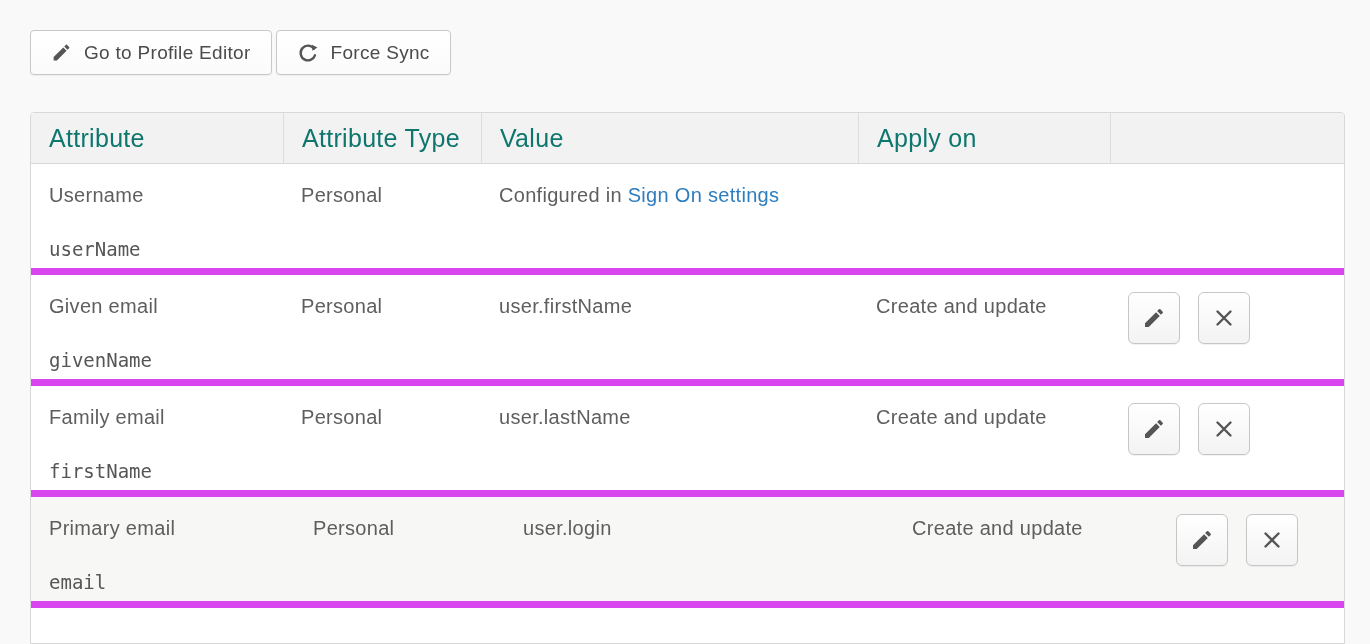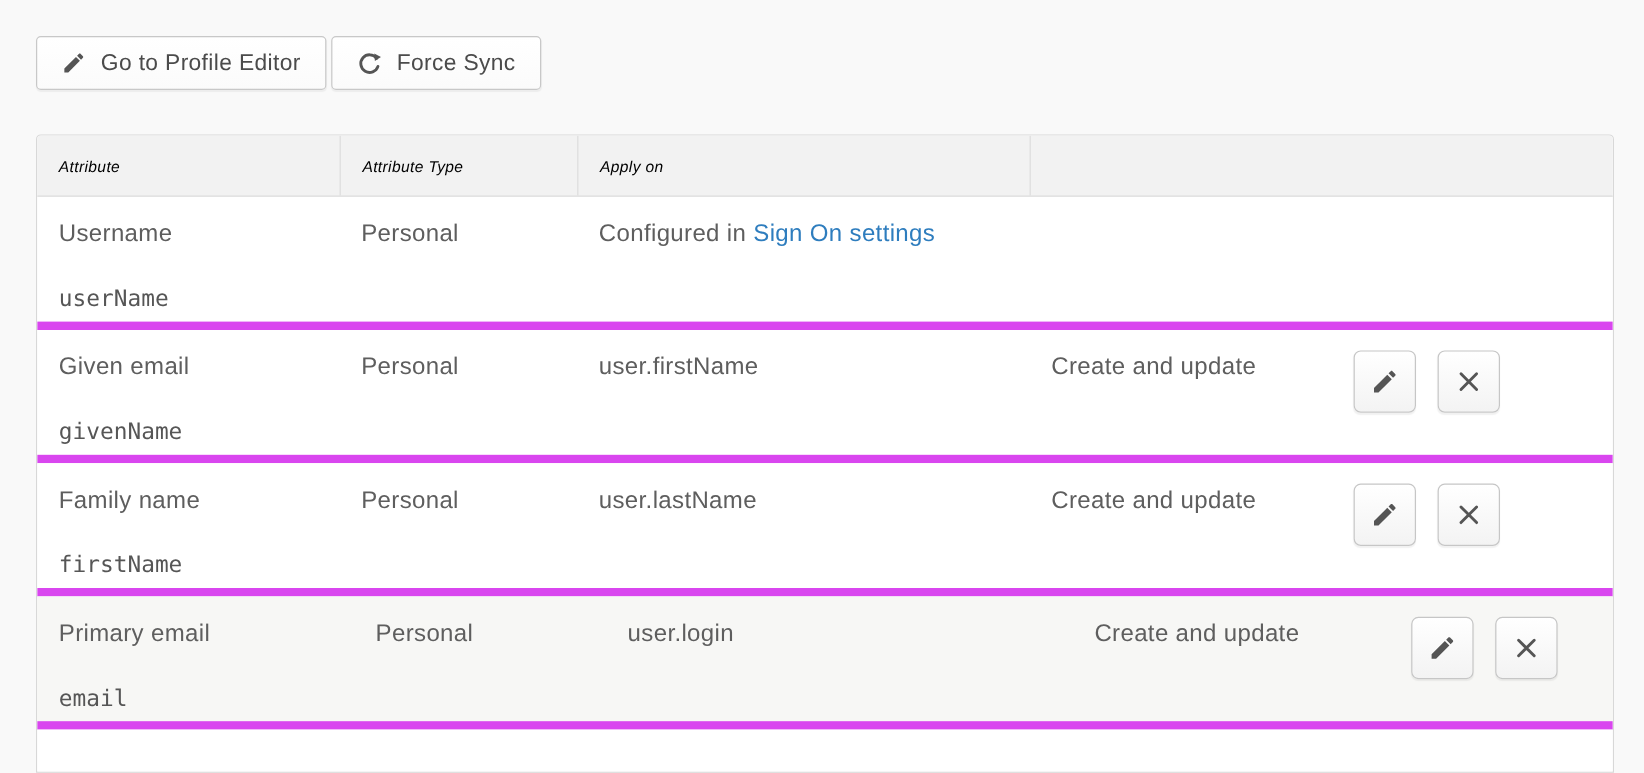--- a/index.html
+++ b/index.html
@@ -31,21 +31,21 @@
     border-radius:4px 4px 0 0;
     overflow:hidden;
   }
   .thead {
     display:grid; grid-template-columns:252px 198px 377px 252px 1fr;
     height:51px; background:#f2f2f2;
     border-bottom:1px solid #d8d8d8;
   }
   .th {
     display:flex; align-items:center;
-    padding-left:18px; font-size:13px; color:#000000; letter-spacing:0.3px;font-style:italic;
+    padding-left:18px; font-size:25px; color:#0f766e; letter-spacing:0.3px;
   }
   .th + .th { border-left:1px solid #dddddd; }
   .trow {
     display:grid; grid-template-columns:252px 198px 377px 252px 1fr;
     height:111px; border-bottom:7px solid #d946ef;
     background:#ffffff;
   }
   .trow.highlight { background:#f7f7f5;gap:12px; }
   .trow.filler { height:36px; border-bottom:none; }
   .td { padding:20px 10px 0 18px; }
@@ -87,20 +87,21 @@
     </span>
     <span>Force Sync</span>
   </button>
 </div>
 
 <div class="table">
 
   <div class="thead">
     <div class="th">Attribute</div>
     <div class="th">Attribute Type</div>
+    <div class="th">Value</div>
     <div class="th">Apply on</div>
     <div class="th"></div>
   </div>
 
   <div class="trow">
     <div class="td">
       <div class="cell-main">Username</div>
       <div class="cell-sub">userName</div>
     </div>
     <div class="td">
@@ -144,21 +145,21 @@
           <svg width="24" height="24" viewBox="0 0 24 24">
               <path d="M5.5 5.5 L18.5 18.5 M18.5 5.5 L5.5 18.5" stroke="#555555" stroke-width="2.4" stroke-linecap="round"></path>
             </svg>
         </span>
       </button>
     </div>
   </div>
 
   <div class="trow">
     <div class="td">
-      <div class="cell-main">Family name</div>
+      <div class="cell-main">Family email</div>
       <div class="cell-sub">firstName</div>
     </div>
     <div class="td">
       <div class="cell-main">Personal</div>
     </div>
     <div class="td">
       <div class="cell-main">user.lastName</div>
     </div>
     <div class="td">
       <div class="cell-main">Create and update</div>

